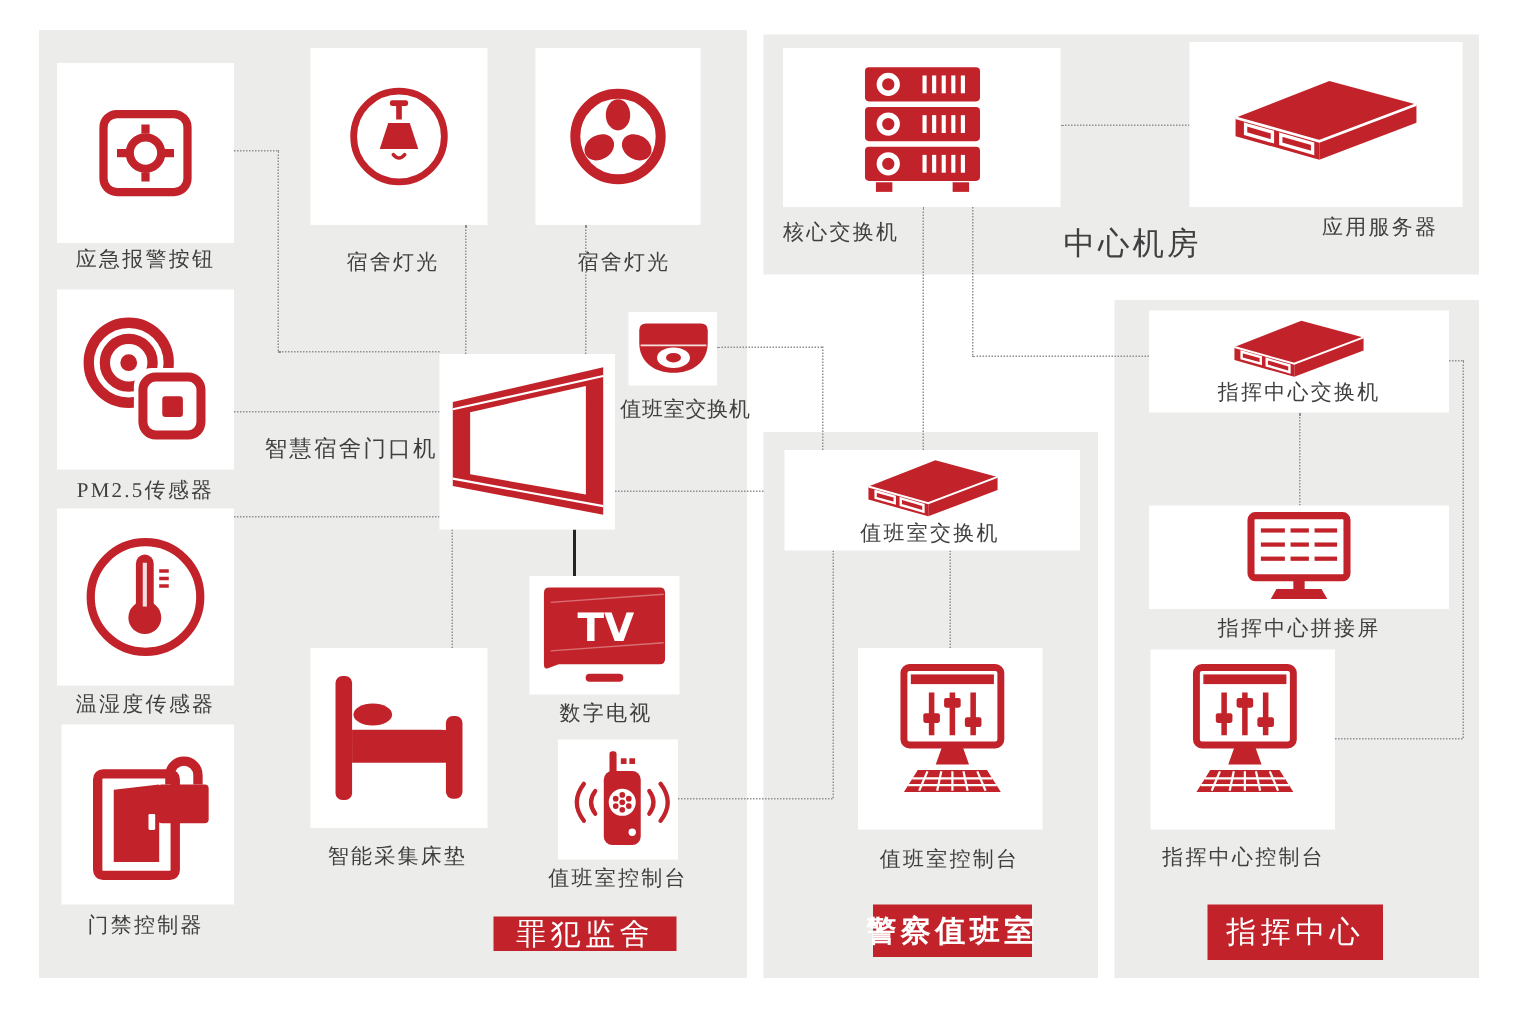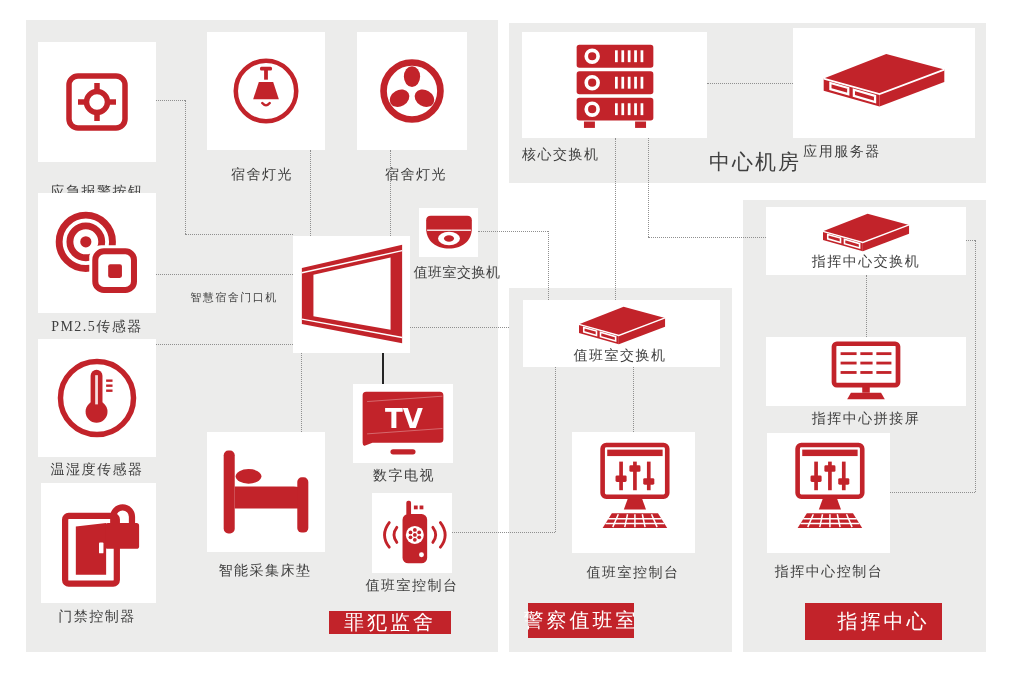--- a/index.html
+++ b/index.html
@@ -235,21 +235,21 @@
 <div class="h" style="left:966px;top:240px;width:9px;"></div>
 <div class="v" style="left:975px;top:240px;height:252px;"></div>
 <div class="h" style="left:890px;top:492px;width:85px;"></div>
 <div class="v" style="left:866px;top:275px;height:62px;"></div>
 
 <div class="node" style="left:38px;top:42px;width:118px;height:120px;">
   <svg width="64" height="60">
       <use href="#sym-alarm"></use>
     </svg>
 </div>
-<div class="nlabel" style="left:97px;top:183px;">应急报警按钮</div>
+<div class="nlabel" style="left:97px;top:164px;">应急报警按钮</div>
 
 <div class="node" style="left:207px;top:32px;width:118px;height:118px;">
   <svg width="68" height="68">
       <use href="#sym-light"></use>
     </svg>
 </div>
 <div class="nlabel" style="left:262px;top:166px;">宿舍灯光</div>
 
 <div class="node" style="left:357px;top:32px;width:110px;height:118px;">
   <svg width="68" height="68">
@@ -263,21 +263,21 @@
       <use href="#sym-pm25"></use>
     </svg>
 </div>
 <div class="nlabel" style="left:97px;top:318px;">PM2.5传感器</div>
 
 <div class="node" style="left:293px;top:236px;width:117px;height:117px;">
   <svg width="112" height="108">
       <use href="#sym-doorstation"></use>
     </svg>
 </div>
-<div class="nlabel" style="left:234px;top:290px;font-size:11px;">智慧宿舍门口机</div>
+<div class="nlabel" style="left:234px;top:290px;font-size:15px;">智慧宿舍门口机</div>
 
 <div class="node" style="left:419px;top:208px;width:59px;height:49px;">
   <svg width="52" height="42">
       <use href="#sym-dome"></use>
     </svg>
 </div>
 <div class="nlabel" style="left:457px;top:264px;letter-spacing:0.5px;">值班室交换机</div>
 
 <div class="node" style="left:38px;top:339px;width:118px;height:118px;">
   <svg width="84" height="84">
@@ -321,21 +321,21 @@
 </div>
 <div class="nlabel left" style="left:522px;top:146px;">核心交换机</div>
 
 <div class="zone-title" style="left:755px;top:148px;">中心机房</div>
 
 <div class="node" style="left:793px;top:28px;width:182px;height:110px;">
   <svg width="134" height="72">
       <use href="#sym-rack"></use>
     </svg>
 </div>
-<div class="nlabel" style="left:842px;top:143px;">应用服务器</div>
+<div class="nlabel" style="left:920px;top:143px;">应用服务器</div>
 
 <div class="node" style="left:523px;top:300px;width:197px;height:67px;align-items:flex-start;">
   <svg width="96" height="51" style="margin-top:2px;">
       <use href="#sym-rack"></use>
     </svg>
 </div>
 <div class="nlabel" style="left:620px;top:347px;">值班室交换机</div>
 
 <div class="node" style="left:572px;top:432px;width:123px;height:121px;">
   <svg width="96" height="104">
@@ -359,14 +359,14 @@
 <div class="nlabel" style="left:866px;top:410px;">指挥中心拼接屏</div>
 
 <div class="node" style="left:767px;top:433px;width:123px;height:120px;">
   <svg width="96" height="104">
       <use href="#sym-console"></use>
     </svg>
 </div>
 <div class="nlabel" style="left:829px;top:563px;">指挥中心控制台</div>
 
 <div class="tag" style="left:329px;top:611px;width:122px;height:23px;">罪犯监舍</div>
-<div class="tag" style="left:528px;top:603px;width:106px;height:35px;">警察值班室</div>
-<div class="tag" style="left:805px;top:603px;width:117px;height:37px;padding-left:20px;">指挥中心</div>
+<div class="tag" style="left:582px;top:603px;width:106px;height:35px;font-weight:bold;">警察值班室</div>
+<div class="tag" style="left:805px;top:603px;width:117px;height:37px;">指挥中心</div>
 
 </body></html>

